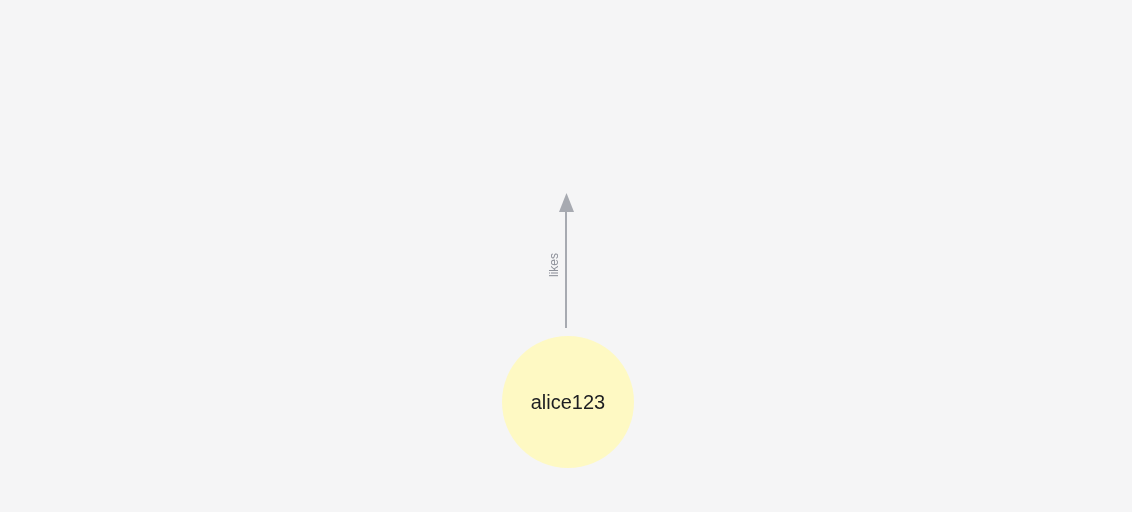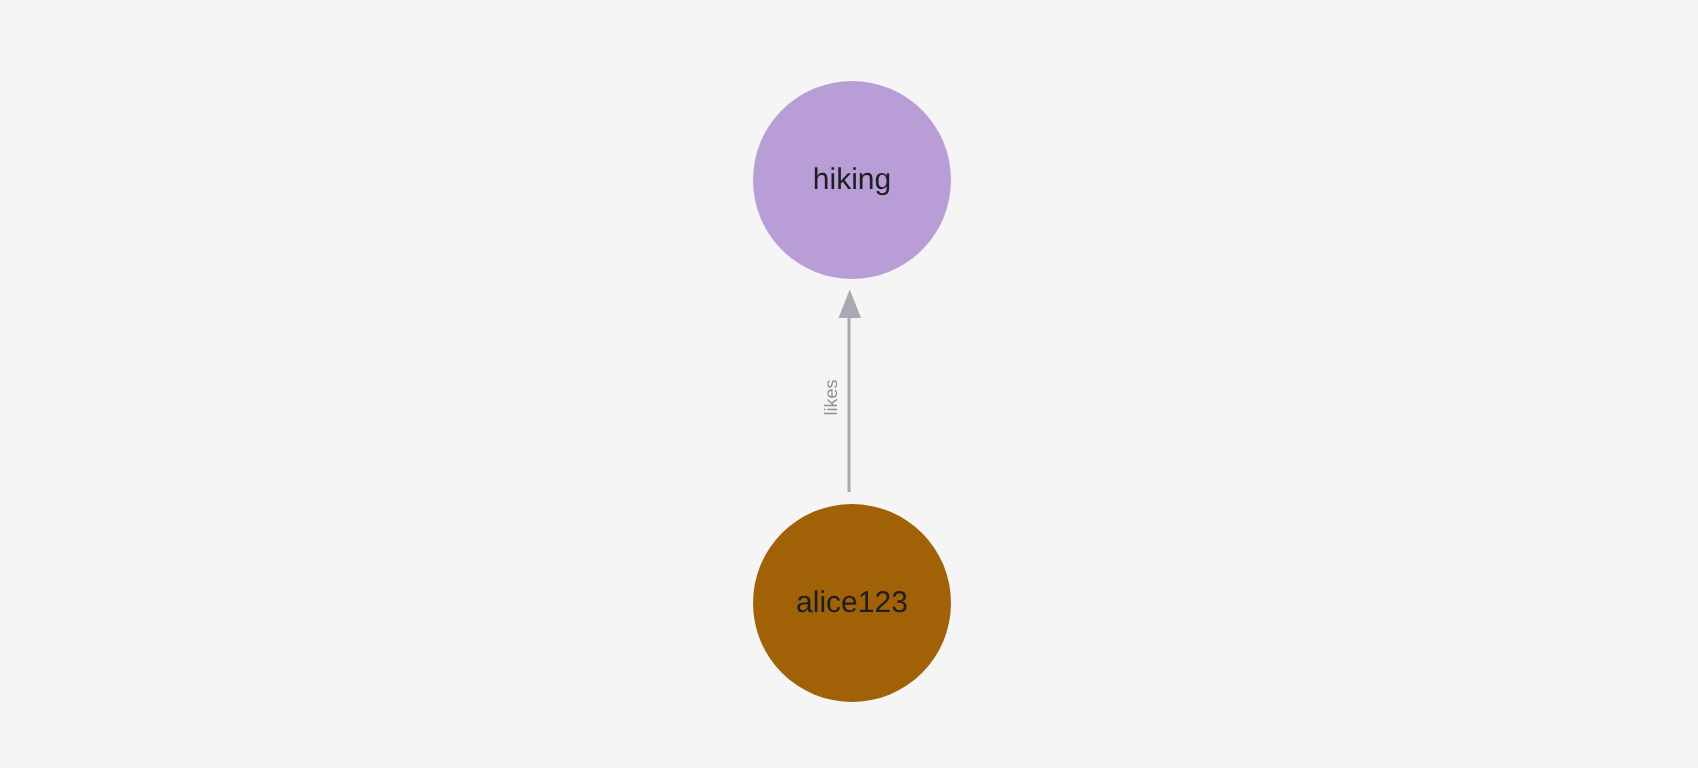--- a/index.html
+++ b/index.html
@@ -68,21 +68,18 @@
 </style>
 </head>
 <body>
 
 <div class="canvas" style="background-color: rgb(245, 245, 246);">
 
   <div class="edge-line" style="background-color: rgb(167, 170, 177);"></div>
   <div class="edge-arrowhead" style="background-color: rgb(167, 170, 177);"></div>
   <span class="edge-label" style="color: rgb(141, 144, 153);">likes</span>
 
-  <div class="node node-hiking" style="background-color: rgb(184, 157, 214);">
-    <span class="node-label" style="color: rgb(29, 30, 33);">hiking</span>
-  </div>
 
-  <div class="node node-alice" style="background-color: #a16207;">
+  <div class="node node-alice" style="background-color: #fef9c3;">
     <span class="node-label" style="color: rgb(29, 30, 33);">alice123</span>
   </div>
 
 </div>
 
 </body></html>

